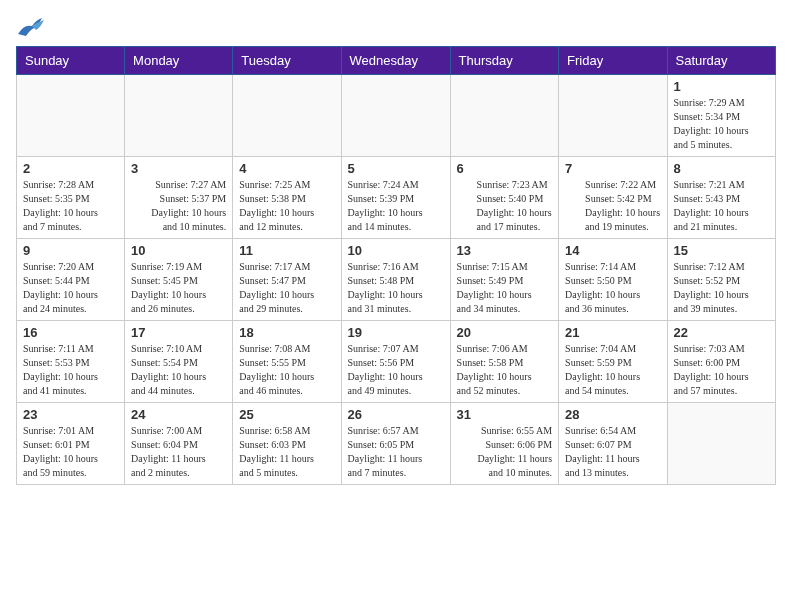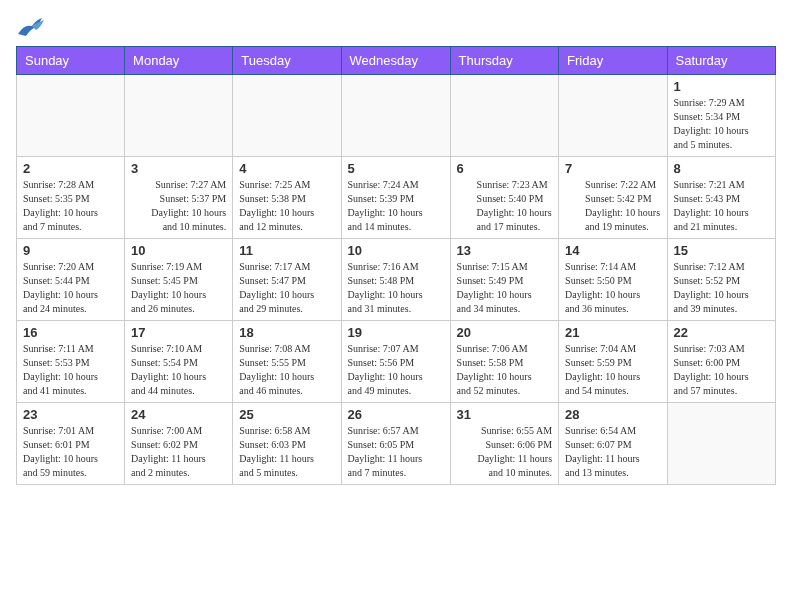--- a/index.html
+++ b/index.html
@@ -46,21 +46,21 @@
     .location {
       font-size: 14px;
       color: #555;
     }
     .calendar {
       width: 100%;
       border-collapse: collapse;
       border: 1px solid #ccc;
     }
     .calendar th {
-      background: #8b5cf6;
+      background: #4c1d95;
       color: #fff;
       padding: 6px 8px;
       text-align: left;
       font-size: 13px;
       font-weight: normal;
       border: 1px solid #2a5a9a;
     }
     .calendar td {
       border: 1px solid #ccc;
       vertical-align: top;
@@ -291,21 +291,21 @@
         <td>
           <span class="day-number">23</span>
           <div class="day-info" style="white-space: pre-line;">Sunrise: 7:01 AM
 Sunset: 6:01 PM
 Daylight: 10 hours
 and 59 minutes.</div>
         </td>
         <td>
           <span class="day-number">24</span>
           <div class="day-info" style="white-space: pre-line;">Sunrise: 7:00 AM
-Sunset: 6:02 PM
+Sunset: 6:04 PM
 Daylight: 11 hours
 and 2 minutes.</div>
         </td>
         <td>
           <span class="day-number">25</span>
           <div class="day-info" style="white-space: pre-line;">Sunrise: 6:58 AM
 Sunset: 6:03 PM
 Daylight: 11 hours
 and 5 minutes.</div>
         </td>

